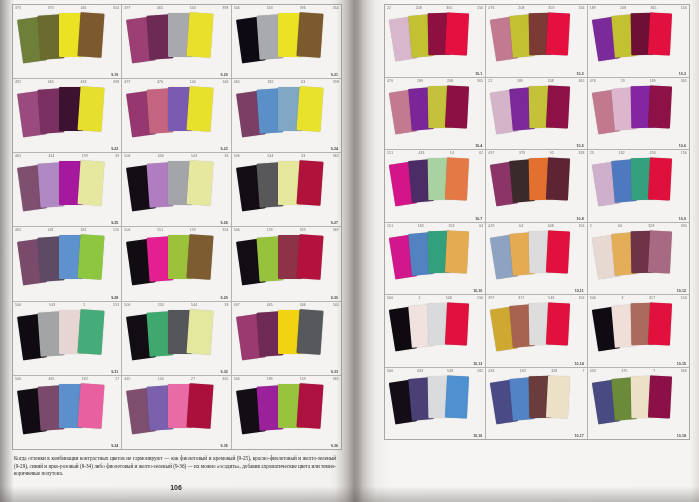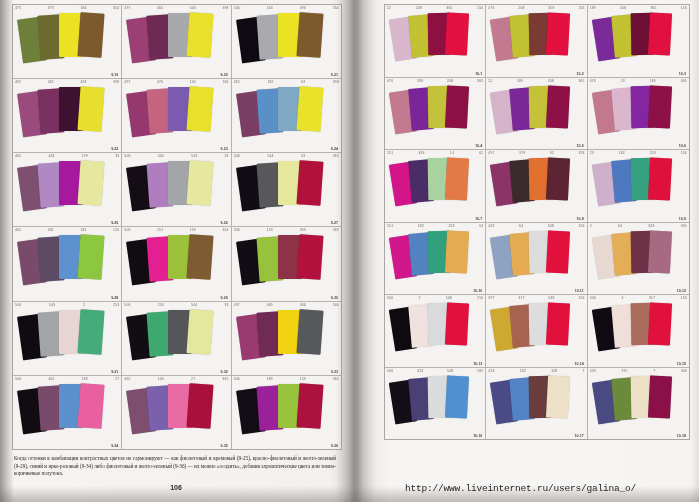--- a/index.html
+++ b/index.html
@@ -706,14 +706,13 @@
       </div>
 
     </div>
 
   </div>
 
   <div class="gutter"></div>
   <div class="edge-shadow"></div>
   <div class="bottom-shadow"></div>
 
-  <div class="watermark">http://www.liveinternet.ru/users/galina_o/</div>
 </div>
 
 </body></html>

